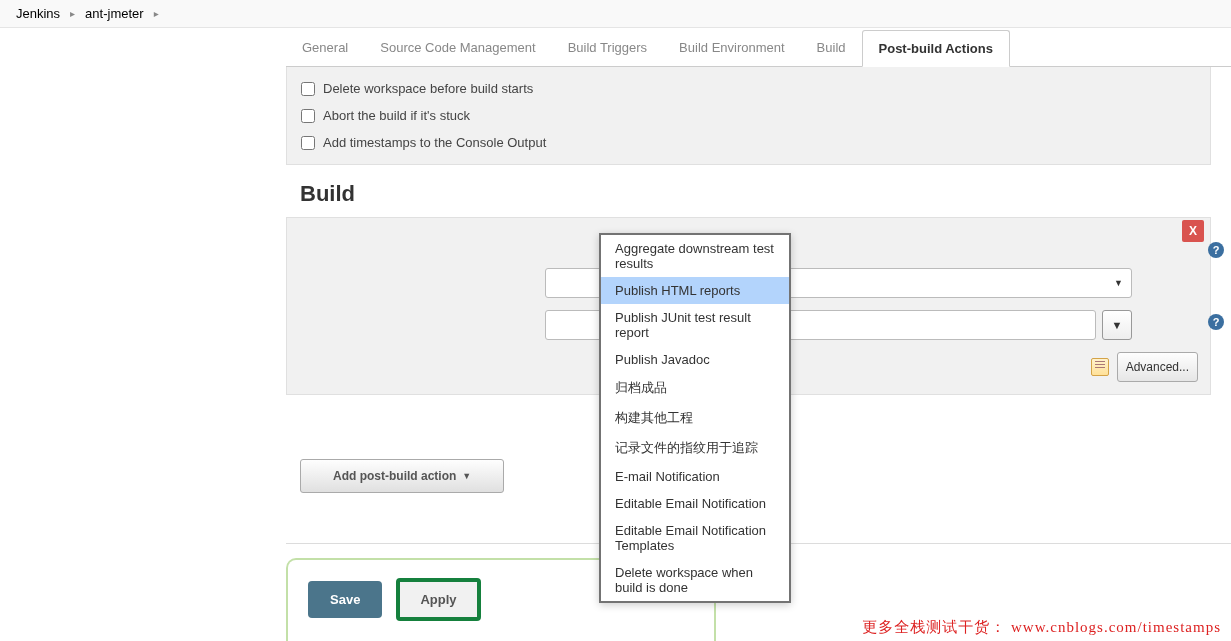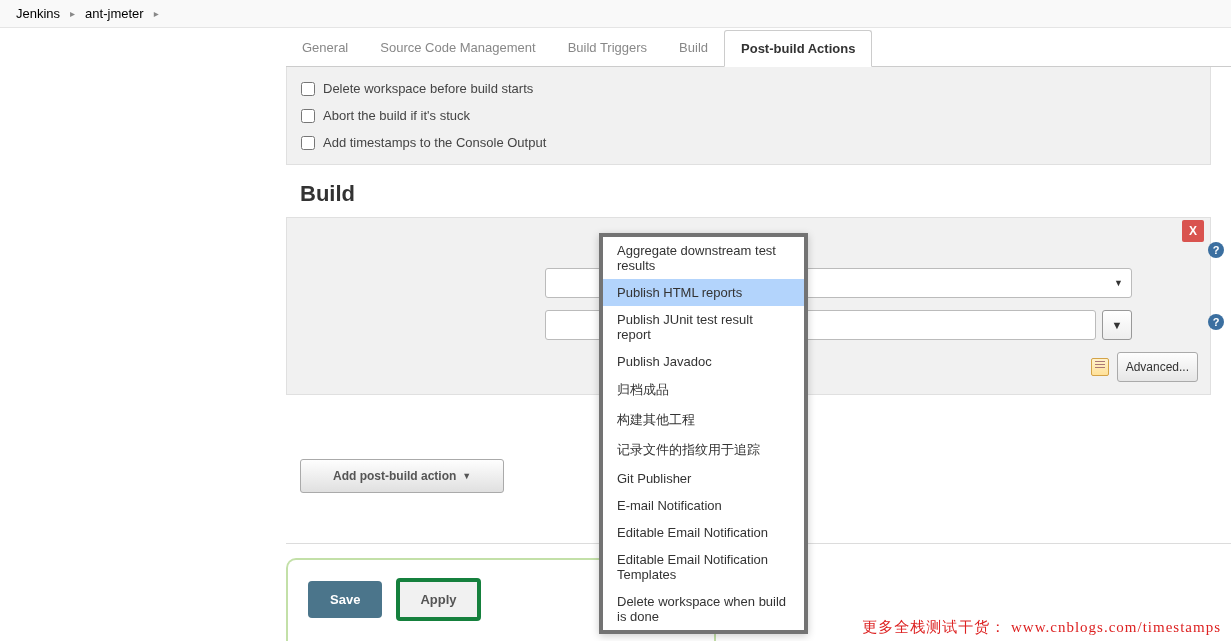--- a/index.html
+++ b/index.html
@@ -33,21 +33,21 @@
   .select-field { width: calc(100% - 320px); margin-left: 250px; height: 30px; border: 1px solid #bbb; background: #fff; border-radius: 3px; display: flex; align-items: center; justify-content: flex-end; padding: 0 8px; margin-top: 42px; font-size: 12px; }
   .input-row { margin-left: 250px; margin-top: 12px; display: flex; align-items: center; gap: 6px; width: calc(100% - 320px); }
   .input-field { flex: 1; height: 30px; border: 1px solid #bbb; background: #fff; border-radius: 3px; }
   .dd-btn { width: 30px; height: 30px; border: 1px solid #999; background: linear-gradient(#fff,#eee); border-radius: 3px; display: flex; align-items: center; justify-content: center; font-size: 11px; cursor: pointer; }
   
   .adv-row { display: flex; justify-content: flex-end; align-items: center; gap: 8px; padding: 12px 4px 4px; }
   .notepad-icon { width: 18px; height: 18px; background: linear-gradient(#fff2cc, #ffe199); border: 1px solid #d4a347; border-radius: 2px; position: relative; }
   .notepad-icon::before { content:''; position:absolute; top:2px; left:3px; right:3px; height:1px; background:#a77; box-shadow: 0 3px 0 #a77, 0 6px 0 #a77; }
   .adv-btn { background: linear-gradient(#fefefe,#e6e6e6); border: 1px solid #aaa; border-radius: 3px; padding: 7px 8px; cursor: pointer; color: #333; font-size: 12px; }
   
-  .dropdown-menu { position: absolute; top: 205px; left: 313px; width: 209px; background: #fff; border: 4px solid #737373; box-shadow: 0 2px 8px rgba(0,0,0,0.2); z-index: 100; }
+  .dropdown-menu { position: absolute; top: 205px; left: 313px; width: 192px; background: #fff; border: 2px solid #737373; box-shadow: 0 2px 8px rgba(0,0,0,0.2); z-index: 100; }
   .dd-item { padding: 6px 14px; cursor: pointer; color: #333; font-size: 13px; }
   .dd-item.highlighted { background: #b3d4fc; }
   
   .gap { height: 60px; }
   .add-btn-row { padding: 4px 0 20px 14px; margin-right: 20px; }
   .add-btn { background: linear-gradient(#fefefe,#e0e0e0); border: 1px solid #aaa; border-radius: 3px; padding: 9px 32px; cursor: pointer; font-weight: bold; color: #555; font-size: 12px; display: inline-flex; align-items: center; gap: 6px; }
   
   .h-rule { height: 1px; background: #dcdcdc; margin: 30px 0 0 0; }
   
   .save-bar { margin-top: 14px; margin-right: 20px; border: 2px solid #c3e0a8; border-bottom: none; border-radius: 10px 10px 0 0; padding: 18px 20px 22px; display: flex; gap: 14px; align-items: center; width: 430px; }
@@ -69,20 +69,21 @@
 </div>
 
 <div class="main-area">
   <div class="left-pad"></div>
   <div class="content">
 
     <div class="tabs">
       <div class="tab">General</div>
       <div class="tab">Source Code Management</div>
       <div class="tab">Build Triggers</div>
+      <div class="tab">Build Environment</div>
       <div class="tab">Build</div>
       <div class="tab active">Post-build Actions</div>
     </div>
 
     <div class="section-body">
       <label class="checkbox-row">
         <input type="checkbox" style="">
         <span>Delete workspace before build starts</span>
       </label>
       <label class="checkbox-row">
@@ -136,21 +137,20 @@
     </div>
 
     <div class="dropdown-menu">
       <div class="dd-item">Aggregate downstream test results</div>
       <div class="dd-item highlighted">Publish HTML reports</div>
       <div class="dd-item">Publish JUnit test result report</div>
       <div class="dd-item">Publish Javadoc</div>
       <div class="dd-item">归档成品</div>
       <div class="dd-item">构建其他工程</div>
       <div class="dd-item">记录文件的指纹用于追踪</div>
-      <div class="dd-item">Git Publisher</div>
       <div class="dd-item">E-mail Notification</div>
       <div class="dd-item">Editable Email Notification</div>
       <div class="dd-item">Editable Email Notification Templates</div>
       <div class="dd-item">Delete workspace when build is done</div>
     </div>
 
     <div class="footer-text">更多全栈测试干货： www.cnblogs.com/timestamps</div>
 
   </div>
 </div>

